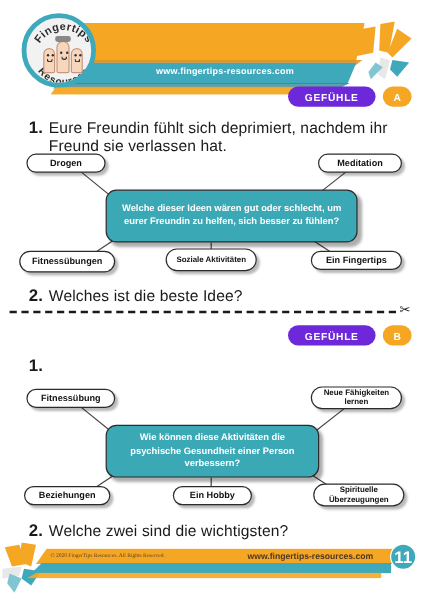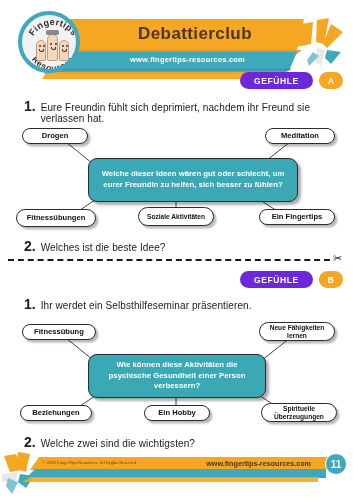--- a/index.html
+++ b/index.html
@@ -84,21 +84,21 @@
   }
   .badge-letter {
     background: #F5A623; color: #ffffff;
     font-size: 8.5px; font-weight: bold;
     padding: 3.5px 9px; border-radius: 9px; min-width: 22px; text-align:center;
   }
 
   
   .q { position: absolute; display: flex; align-items: baseline; gap: 5px; }
   .q-num { font-size: 14px; font-weight: bold; color: #1a1a1a; }
-  .q-text { font-size: 10px; color: #1a1a1a; font-weight: 500; letter-spacing: .1px; }
+  .q-text { font-size: 13px; color: #1a1a1a; font-weight: 500; letter-spacing: .1px; }
 
   
   .diagram { position: absolute; left: 0; width: 353px; }
   .connectors { position: absolute; left: 0; top: 0; width: 353px; }
 
   .node {
     position: absolute;
     background: #ffffff;
     border: 1.3px solid #2b2b2b;
     border-radius: 11px;
@@ -150,37 +150,36 @@
   }
   .ft-url {
     position: absolute; right: 42px; top: 7px;
     font-size: 7.2px; font-weight: bold; color: #4A3728;
   }
   .ft-page {
     position: absolute; right: 6px; top: 1px;
     width: 22px; height: 22px; border-radius: 50%;
     background: #3FA9BC; color: #fff;
     display: flex; align-items: center; justify-content: center;
-    font-size: 10px; font-weight: bold;
+    font-size: 14px; font-weight: bold;
     border: 1.5px solid #fff;
   }
 </style>
 </head>
 <body>
 
 <div class="page">
 
   <div class="header">
     <div class="hdr-orange"></div>
     <div class="hdr-orange-shadow"></div>
     <div class="hdr-teal"></div>
     <div class="hdr-teal-shadow"></div>
     <div class="hdr-orange-bottom"></div>
 
-    <div class="hdr-title">Debattierclub</div>
     <div class="hdr-url">www.fingertips-resources.com</div>
 
     <svg class="burst-tr" viewBox="0 0 56 52">
       <polygon points="0,8 22,4 20,26 0,30" fill="#F5A623"></polygon>
       <polygon points="26,2 38,0 33,26 25,24" fill="#F5A623"></polygon>
       <polygon points="40,6 52,14 36,30 32,26" fill="#F5A623"></polygon>
       <polygon points="26,30 34,32 30,48 24,44" fill="#E8E8E8"></polygon>
       <polygon points="36,32 50,34 40,46 34,40" fill="#3FA9BC"></polygon>
       <polygon points="22,34 28,38 18,48 16,42" fill="#7FC6D2"></polygon>
     </svg>
@@ -256,21 +255,20 @@
   <div class="cutline" style="top:259px;"></div>
   <div class="scissors" style="left:333px; top:252px;">✂</div>
 
   <div class="badge-row" style="right:10px; top:271px;">
     <span class="badge-topic">GEFÜHLE</span>
     <span class="badge-letter">B</span>
   </div>
 
   <div class="q" style="left:24px; top:296px;">
     <span class="q-num">1.</span>
-    <span class="q-text">Ihr werdet ein Selbsthilfeseminar präsentieren.</span>
   </div>
 
   <div class="diagram" style="top:0;">
     <svg class="connectors" style="top:322px; height:100px;" viewBox="0 0 353 100">
       <line x1="66" y1="16" x2="98" y2="42" stroke="#444" stroke-width="1"></line>
       <line x1="290" y1="16" x2="257" y2="42" stroke="#444" stroke-width="1"></line>
       <line x1="98" y1="72" x2="68" y2="92" stroke="#444" stroke-width="1"></line>
       <line x1="176" y1="76" x2="176" y2="92" stroke="#444" stroke-width="1"></line>
       <line x1="257" y1="72" x2="288" y2="92" stroke="#444" stroke-width="1"></line>
     </svg>

